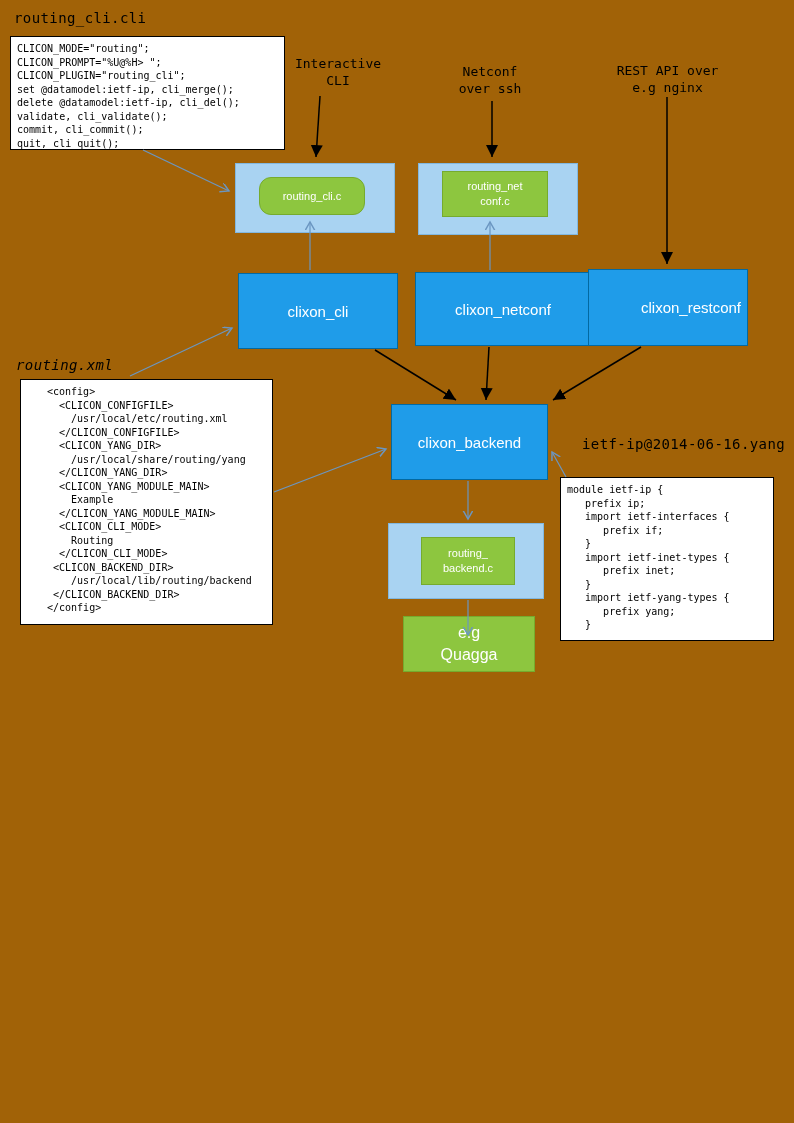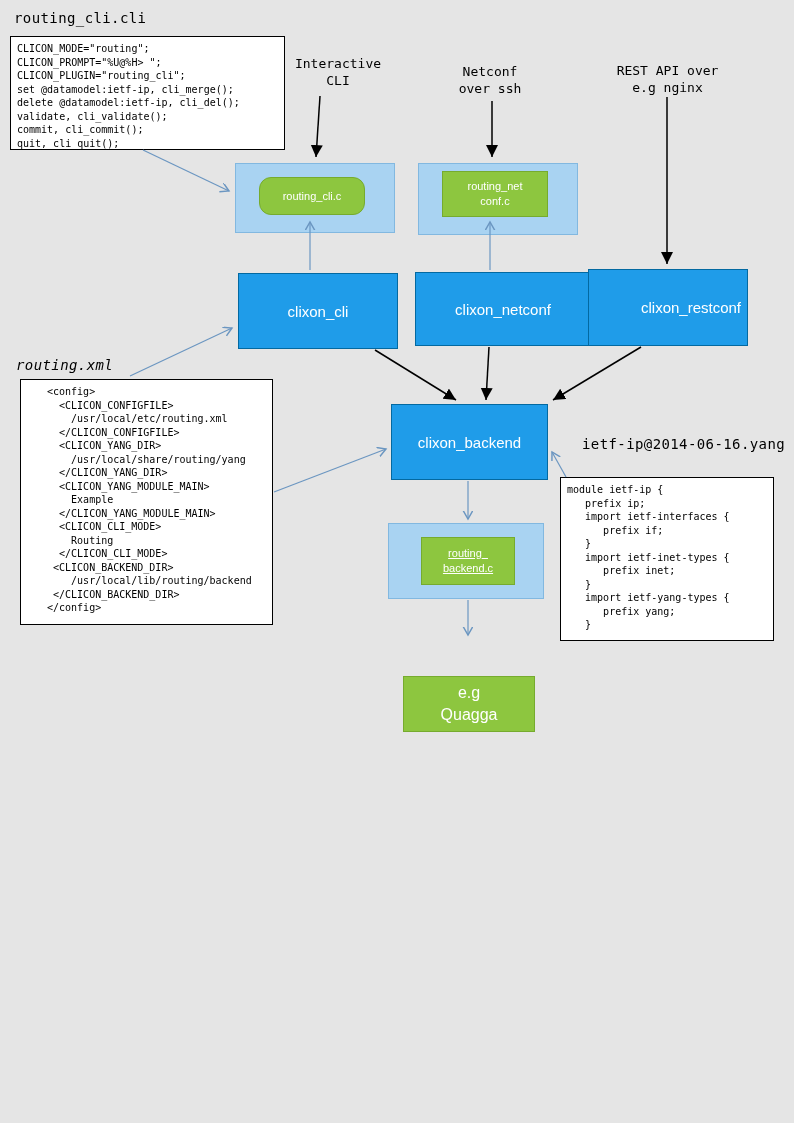--- a/index.html
+++ b/index.html
@@ -1,19 +1,19 @@
 <!DOCTYPE html>
 <html><head>
 <meta charset="utf-8">
 <title>Clixon routing example architecture</title>
 <style>
   * { margin:0; padding:0; box-sizing:border-box; }
   html,body { background:#fff; }
   body { width:794px; height:1123px; font-family:"Liberation Sans", sans-serif; position:relative; }
-  #canvas { position:relative; width:794px; height:1123px; background:#e5e5e5; overflow:hidden; }
+  #canvas { position:relative; width:794px; height:1123px; background:#a16207; overflow:hidden; }
 
   #arrows { position:absolute; left:0; top:0; width:794px; height:1123px; z-index:6; pointer-events:none; }
 
   .file-label {
     position:absolute; z-index:3; color:#000;
     font-family:"DejaVu Sans Mono", monospace; font-size:14px; letter-spacing:.4px; white-space:pre;
   }
   .caption {
     position:absolute; z-index:3; color:#000; text-align:center;
     font-family:"DejaVu Sans Mono", monospace; font-size:13px; line-height:17px; white-space:pre;
@@ -53,23 +53,23 @@
   #box-clixon-restconf { left:588px; top:269px; width:160px; height:77px;padding-left:46px; }
   #box-clixon-backend  { left:391px; top:404px; width:157px; height:76px; }
 
   #lbl-routing-xml   { left:16px;  top:357px;font-style:italic; }
   #code-routing-xml  { left:20px;  top:379px; width:253px; height:246px;padding-left:26px; }
 
   #lbl-yang          { left:582px; top:436px; }
   #code-yang         { left:560px; top:477px; width:214px; height:164px; }
 
   #box-light-backend { left:388px; top:523px; width:156px; height:76px; }
-  #box-green-backend { left:421px; top:537px; width:94px;  height:48px;text-decoration:underline; }
+  #box-green-backend { left:421px; top:537px; width:94px;  height:48px; }
 
-  #box-quagga        { left:403px; top:676px; width:132px; height:56px; font-size:16px; line-height:22px; }
+  #box-quagga        { left:403px; top:616px; width:132px; height:56px; font-size:16px; line-height:22px; }
 </style>
 </head>
 <body>
 
 <div id="canvas">
 
   <svg id="arrows" viewBox="0 0 794 1123">
     <defs>
       <marker id="mk-black" markerWidth="10" markerHeight="10" refX="8" refY="4" orient="auto">
         <path d="M0,0 L8,4 L0,8 z" fill="#000000"></path>

